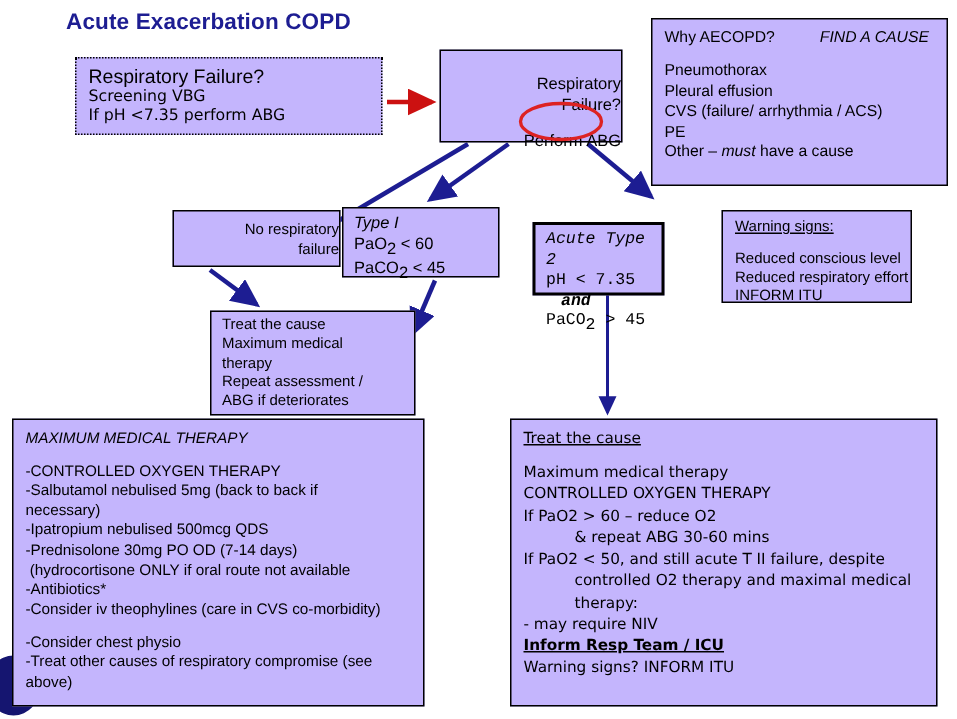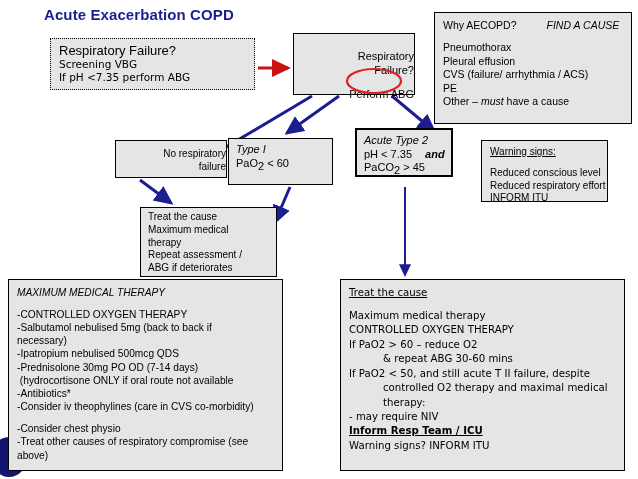--- a/index.html
+++ b/index.html
@@ -4,21 +4,21 @@
 <style>
   html,body{margin:0;padding:0;}
   body{
     width:638px;height:479px;position:relative;overflow:hidden;
     background:#ffffff;
     font-family:"Liberation Sans", sans-serif;
     color:#000;
   }
   #stage{position:absolute;inset:0;}
 
-  .box{position:absolute;box-sizing:border-box;background:#e5e5e5;border:1px solid #000;z-index:5;}
+  .box{position:absolute;box-sizing:border-box;background:#c4b5fd;border:1px solid #000;z-index:5;}
   .box.dotted{border:1px dotted #000;}
   .box.thick{border:2px solid #000;}
   .box.heavy{border:1.5px solid #000;}
 
   .title{
     position:absolute;left:44px;top:6px;
     font-size:15px;font-weight:bold;color:#1d1d92;
     letter-spacing:.1px;white-space:nowrap;z-index:9;
   }
 
@@ -44,21 +44,21 @@
 
   #b-why{left:434px;top:12px;width:198px;height:112px;padding:6px 0 0 8px;}
   #b-why span{font-size:10.5px;line-height:13.4px;}
 
   #b-nores{left:103px;top:140px;width:112px;height:38px;padding-top:7px;text-align:right;margin-left:12px;}
   #b-nores span{font-size:10px;line-height:12.5px;display:block;}
 
   #b-type1{left:228px;top:138px;width:105px;height:47px;padding:4px 0 0 7px;}
   #b-type1 span{font-size:11px;line-height:13.6px;}
 
-  #b-type2{left:355px;top:128px;width:98px;height:49px;padding:4px 0 0 7px;}
+  #b-type2{left:355px;top:148px;width:88px;height:49px;padding:4px 0 0 7px;font-family:Liberation Mono, monospace;}
   #b-type2 span{font-size:11px;line-height:13.6px;}
 
   #b-warn{left:481px;top:140px;width:127px;height:62px;padding:5px 0 0 8px;}
   #b-warn span{font-size:10px;line-height:12.6px;}
 
   #b-treat{left:140px;top:207px;width:137px;height:70px;padding:3px 0 0 7px;}
   #b-treat span{font-size:10px;line-height:12.8px;}
 
   #b-mmt{left:8px;top:279px;width:275px;height:192px;padding:6px 0 0 8px;}
   #b-mmt span{font-size:10.2px;line-height:13.2px;}
@@ -131,20 +131,21 @@
   </div>
 
   <div class="box" id="b-nores">
     <span>No respiratory</span>
     <span>failure</span>
   </div>
 
   <div class="box" id="b-type1">
     <span class="ln it">Type I</span>
     <span class="ln"><span>PaO</span><span class="sub">2</span><span> &lt; 60</span></span>
+    <span class="ln"><span>PaCO</span><span class="sub">2</span><span> &lt; 45</span></span>
   </div>
 
   <div class="box thick" id="b-type2">
     <span class="ln it">Acute Type 2</span>
     <span class="ln"><span>pH &lt; 7.35 </span><span class="bi">and</span></span>
     <span class="ln"><span>PaCO</span><span class="sub">2</span><span> &gt; 45</span></span>
   </div>
 
   <div class="box heavy" id="b-warn">
     <span class="ln ul">Warning signs:</span>

